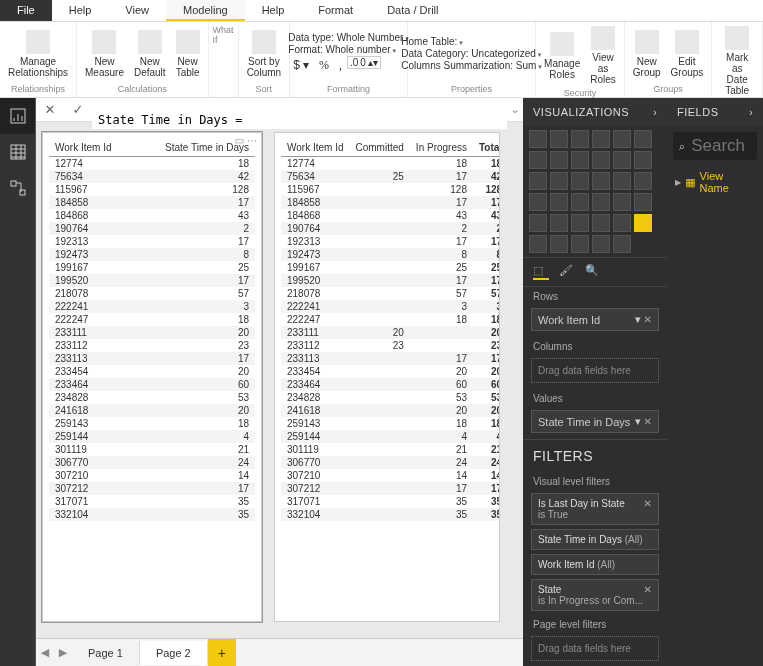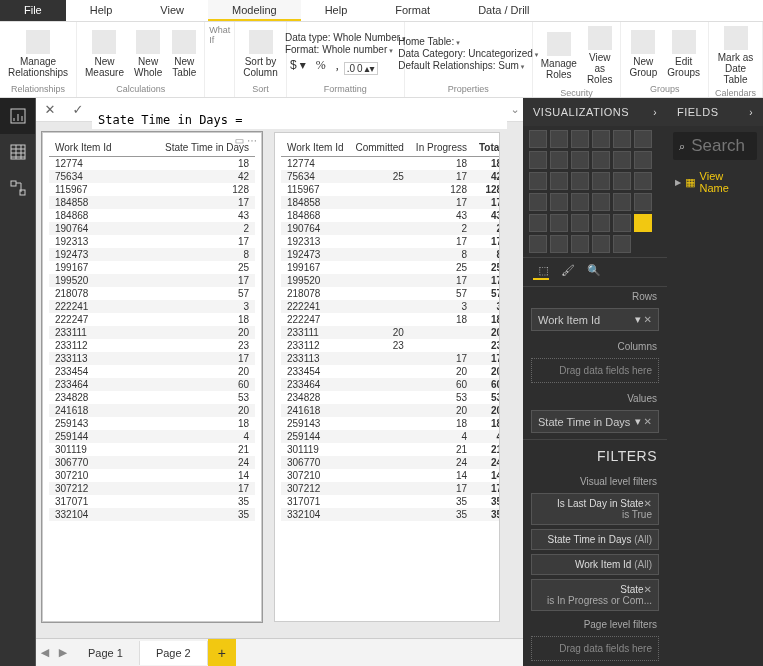--- a/index.html
+++ b/index.html
@@ -1,28 +1,28 @@
 <!DOCTYPE html>
 <html><head>
 <meta charset="utf-8">
 <style>
 * { box-sizing: border-box; margin: 0; padding: 0; font-family: "Segoe UI", sans-serif; }
 body { width: 763px; height: 666px; overflow: hidden; background: #fff; font-size: 11px; color: #333; }
 .tabs { display: flex; height: 22px; background: #fff; border-bottom: 1px solid #ddd; }
-.tab { padding: 4px 24px; cursor: pointer; font-size: 11px; }
+.tab { padding: 4px 17px; cursor: pointer; font-size: 11px; }
 .tab-file { background: #333; color: #fff; }
 .tab.active { border-bottom: 2px solid #f2c811; background: #f7f7f7; }
 .ribbon { display: flex; height: 76px; background: #fff; border-bottom: 1px solid #ddd; }
 .rgroup { display: flex; flex-direction: column; align-items: center; border-right: 1px solid #eee; padding: 2px 4px; }
 .rgroup-items { display: flex; flex: 1; align-items: center; gap: 2px; }
 .rbtn { display: flex; flex-direction: column; align-items: center; justify-content: center; text-align: center; font-size: 10px; padding: 2px 4px; cursor: pointer; line-height: 1.1; }
 .rbtn .icon { width: 24px; height: 24px; background: #e8e8e8; margin-bottom: 2px; display:inline-block; }
 .rgroup-label { font-size: 9px; color: #888; padding: 1px 0; }
 .fmt-col { display: flex; flex-direction: column; gap: 1px; font-size: 10px; }
-.fmt-row { display: flex; align-items: flex-end; white-space: nowrap; }
+.fmt-row { display: flex; align-items: flex-start; white-space: nowrap; }
 .fmt-row .dd::after { content: "▾"; font-size: 7px; margin-left: 2px; color: #666; }
 .main { display: flex; height: 568px; }
 .leftrail { width: 36px; background: #333; display: flex; flex-direction: column; border-right: 1px solid #555; }
 .leftrail-btn { height: 36px; display: flex; align-items: center; justify-content: center; color: #fff; cursor: pointer; }
 .leftrail-btn.active { background: #222; }
 .leftrail-btn svg { width: 16px; height: 16px; stroke: #ccc; fill: none; }
 .canvas-wrap { flex: 1; display: flex; flex-direction: column; background: #e9e9e9; }
 .formula-bar { display: flex; align-items: center; height: 24px; background: #fff; border-bottom: 1px solid #ddd; }
 .fb-btn { width: 28px; text-align: center; color: #666; cursor: pointer; font-size: 13px; }
 .fb-input { flex: 1; border: none; outline: none; font-family: Consolas, monospace; font-size: 12px; padding: 2px 6px; margin-top: 21px; }
@@ -37,21 +37,21 @@
 .vtable td.num { text-align: right; }
 .vtable tr.alt td { background: #f4f4f4; }
 .vtable .bold { font-weight: bold; }
 .vtable-wrap { overflow: auto; flex: 1; padding: 6px; }
 .page-tabs { display: flex; height: 28px; background: #f3f3f3; border-top: 1px solid #ccc; align-items: center; }
 .page-nav { width: 18px; text-align: center; color: #888; cursor: pointer; }
 .page-tab { padding: 6px 16px; border-right: 1px solid #ddd; cursor: pointer; font-size: 11px; }
 .page-tab.active { background: #fff; }
 .page-add { width: 28px; height: 28px; background: #f2c811; display: flex; align-items: center; justify-content: center; font-size: 14px; cursor: pointer; }
 .panel { background: #2e2e2e; color: #ccc; display: flex; flex-direction: column; }
-.vis-panel { width: 144px; text-align: right; }
+.vis-panel { width: 144px; }
 .fields-panel { width: 96px; }
 .panel-header { display: flex; align-items: center; justify-content: space-between; padding: 8px 10px; background: #333; font-size: 11px; letter-spacing: 0.5px; color: #ddd; }
 .panel-header .chev { font-size: 10px; }
 .viz-grid { display: flex; flex-wrap: wrap; padding: 4px 6px; gap: 3px; }
 .viz-icon { width: 18px; height: 18px; background: #444; border: 1px solid #555; cursor: pointer; }
 .viz-icon.sel { background: #f2c811; border-color: #f2c811; }
 .viz-tools { display: flex; gap: 10px; padding: 6px 10px; border-top: 1px solid #444; border-bottom: 1px solid #444; }
 .viz-tools span { width: 16px; height: 16px; display:inline-block; cursor: pointer; }
 .sect-label { padding: 4px 10px; font-size: 10px; color: #aaa; }
 .well { margin: 2px 8px 6px; background: #3b3b3b; border: 1px solid #555; padding: 4px 6px; font-size: 11px; display: flex; justify-content: space-between; align-items: center; }
@@ -96,21 +96,21 @@
   <div class="rgroup">
     <div class="rgroup-items">
       <div class="rbtn">
           <span class="icon"></span>
           <span>New
 Measure</span>
         </div>
       <div class="rbtn">
           <span class="icon"></span>
           <span>New
-Whole</span>
+Default</span>
         </div>
       <div class="rbtn">
           <span class="icon"></span>
           <span>New
 Table</span>
         </div>
     </div>
     <div class="rgroup-label">Calculations</div>
   </div>
   <div class="rgroup">
@@ -142,21 +142,21 @@
     <div class="rgroup-label">Formatting</div>
   </div>
   <div class="rgroup" style="min-width:128px">
     <div class="rgroup-items">
       <div class="fmt-col">
         <div class="fmt-row">
             <span>Home Table:</span>
             <span class="dd"></span>
           </div>
         <div class="fmt-row"><span>Data Category:</span>&nbsp;<span>Uncategorized</span><span class="dd"></span></div>
-        <div class="fmt-row"><span>Default Relationships:</span>&nbsp;<span>Sum</span><span class="dd"></span></div>
+        <div class="fmt-row"><span>Columns Summarization:</span>&nbsp;<span>Sum</span><span class="dd"></span></div>
       </div>
     </div>
     <div class="rgroup-label">Properties</div>
   </div>
   <div class="rgroup">
     <div class="rgroup-items">
       <div class="rbtn">
           <span class="icon"></span>
           <span>Manage
 Roles</span>

